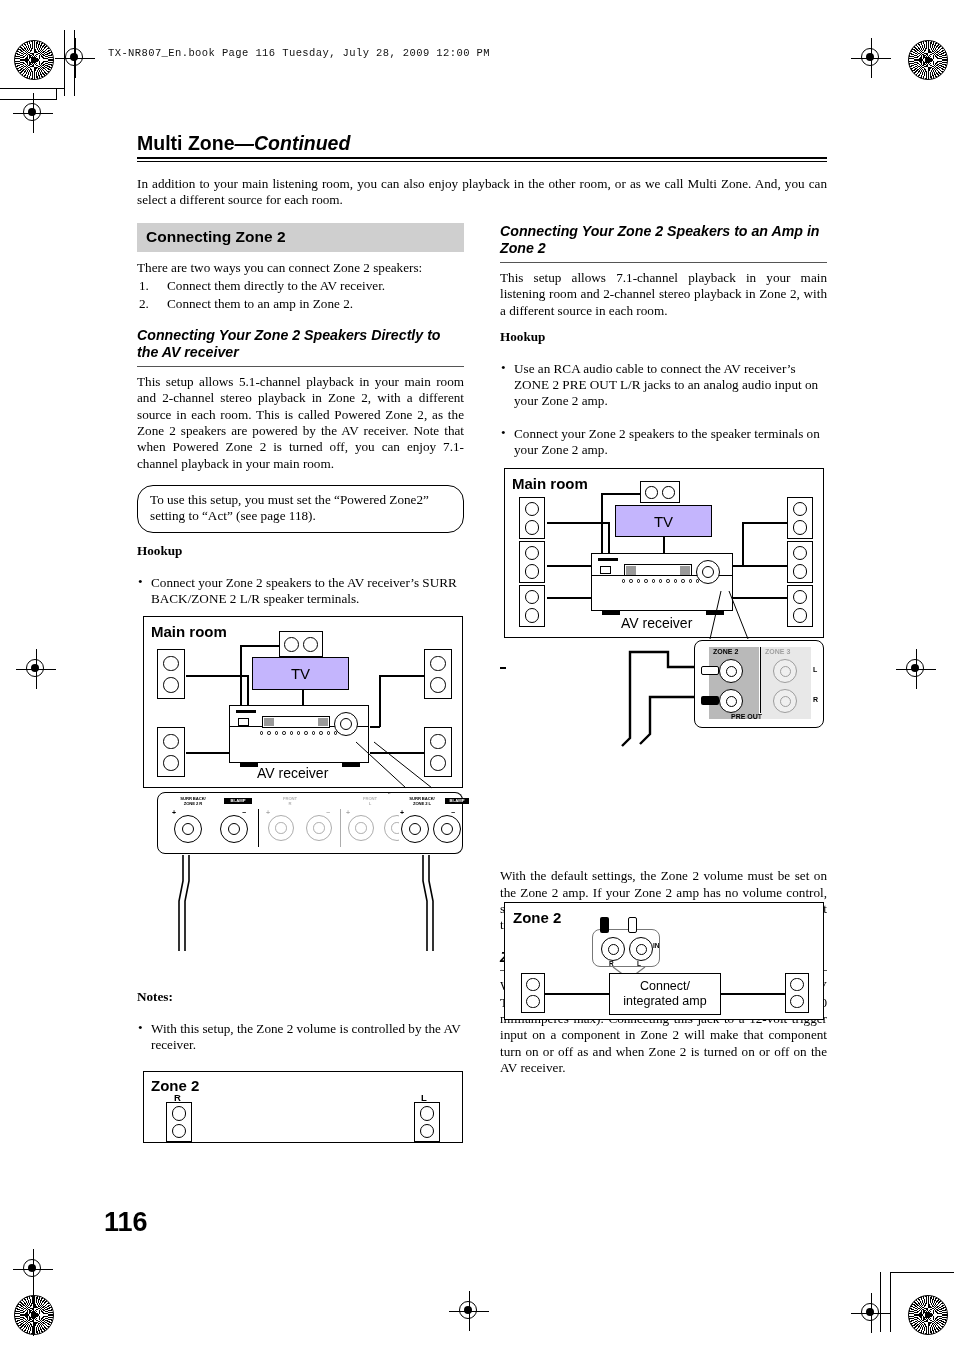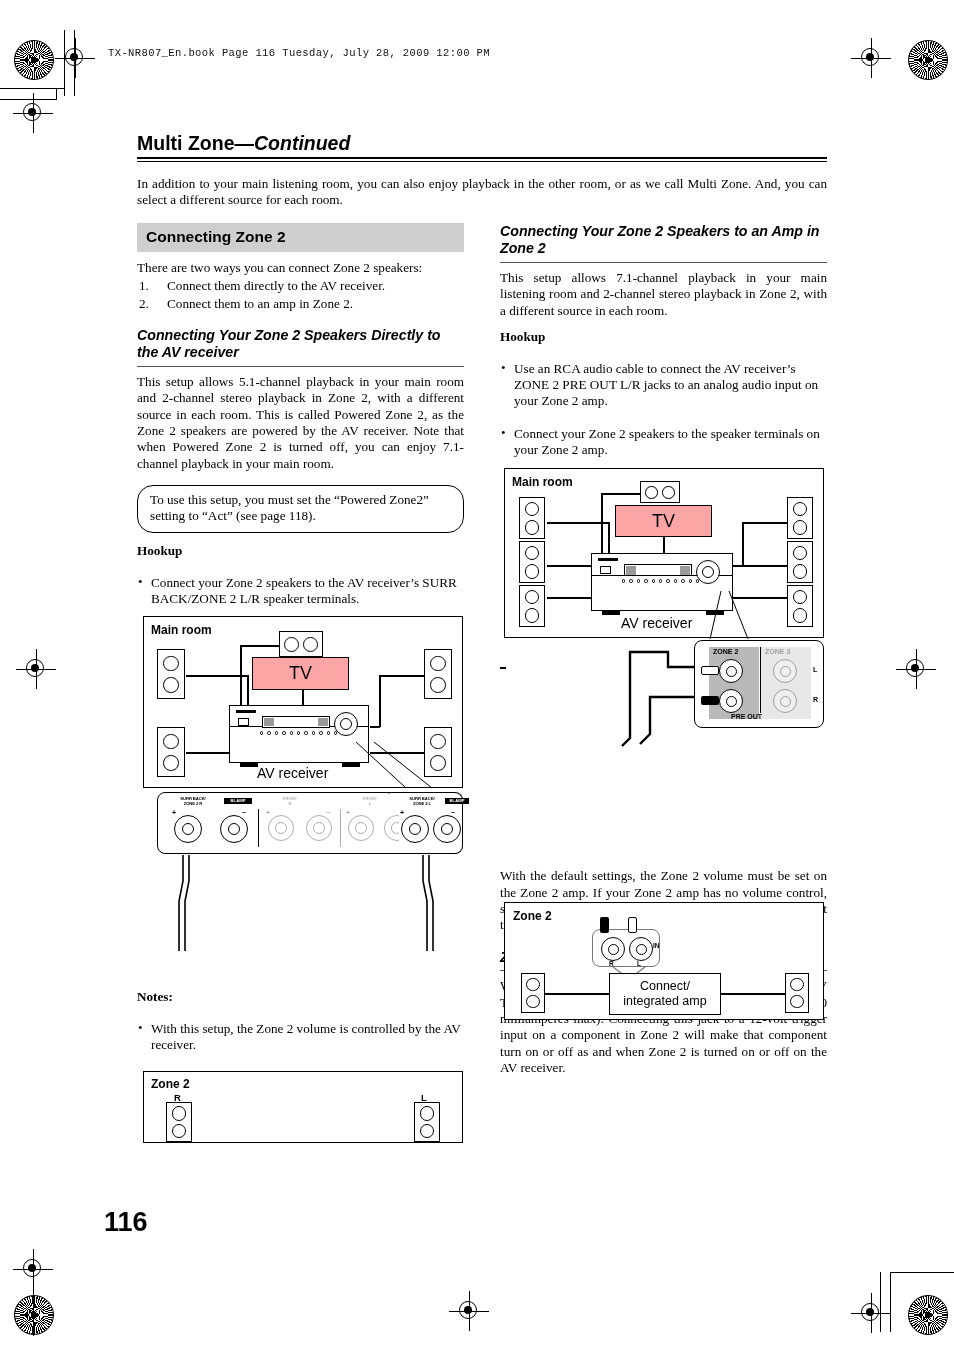--- a/index.html
+++ b/index.html
@@ -70,33 +70,33 @@
   .notebox:after{content:"";position:absolute;left:3px;top:3px;right:-4px;bottom:-4px;
      border:1.1px solid #000;border-radius:16px;pointer-events:none;z-index:-1;}
 
   .notes-h{font-weight:bold;font-size:13.2px;margin-top:13px;}
 
   .page-num{position:absolute;left:104px;top:1207px;font-family:"Liberation Sans",sans-serif;
      font-weight:bold;font-size:27px;}
 
   
   .dg{position:relative;border:1.4px solid #000;background:#fff;box-sizing:border-box;}
-  .dg-label{position:absolute;font-family:"Liberation Sans",sans-serif;font-weight:bold;font-size:12px;}
+  .dg-label{position:absolute;font-family:"Liberation Sans",sans-serif;font-weight:bold;font-size:15px;}
   .cap{position:absolute;font-family:"Liberation Sans",sans-serif;font-size:14px;}
 
   .spk{position:absolute;border:1.5px solid #000;background:#fff;box-sizing:border-box;
        display:flex;flex-direction:column;align-items:center;justify-content:space-evenly;}
   .spk b{display:block;width:60%;aspect-ratio:1/1;border:1.4px solid #000;border-radius:50%;box-sizing:border-box;}
   .spk-h{position:absolute;border:1.5px solid #000;background:#fff;box-sizing:border-box;
        display:flex;flex-direction:row;align-items:center;justify-content:space-evenly;}
   .spk-h b{display:block;height:62%;aspect-ratio:1/1;border:1.4px solid #000;border-radius:50%;box-sizing:border-box;}
 
-  .tvbox{position:absolute;border:1.6px solid #000;background:#fca5a5;box-sizing:border-box;
+  .tvbox{position:absolute;border:1.6px solid #000;background:#c4b5fd;box-sizing:border-box;
       display:flex;align-items:center;justify-content:center;
-      font-family:"Liberation Sans",sans-serif;font-size:18px;}
+      font-family:"Liberation Sans",sans-serif;font-size:15px;}
   .wire{position:absolute;background:#000;}
   .wh{height:1.7px;} .wv{width:1.7px;}
 
   
   .rcv{position:absolute;border:1.5px solid #000;background:#fff;box-sizing:border-box;}
   .rcv .top{position:absolute;left:0;right:0;top:0;height:38%;border-bottom:1.4px solid #000;box-sizing:border-box;}
   .rcv .disp{position:absolute;border:1.2px solid #000;background:#fff;box-sizing:border-box;}
   .rcv .disp:before,.rcv .disp:after{content:"";position:absolute;top:8%;bottom:8%;width:14%;background:#9a9a9a;}
   .rcv .disp:before{left:2%;} .rcv .disp:after{right:2%;}
   .rcv .knob{position:absolute;border:1.8px solid #000;border-radius:50%;box-sizing:border-box;background:#fff;}

